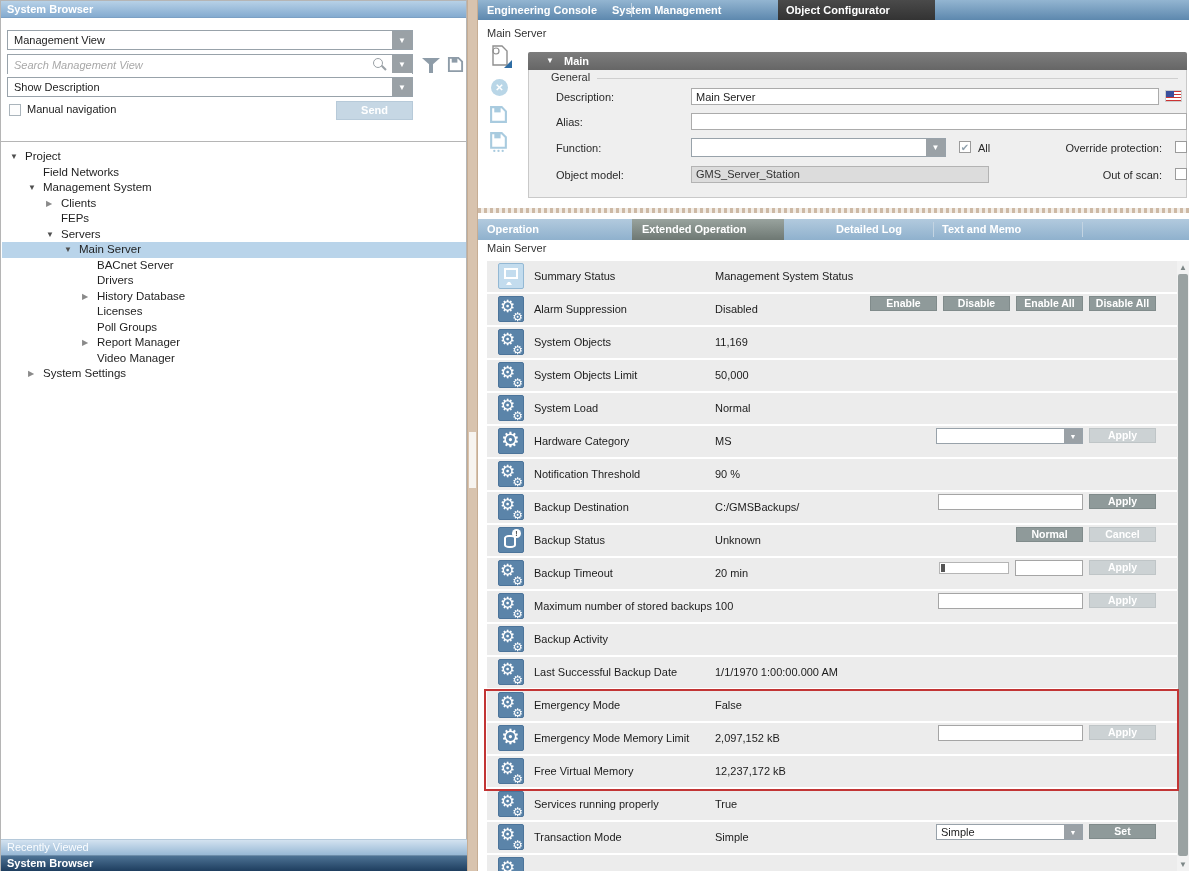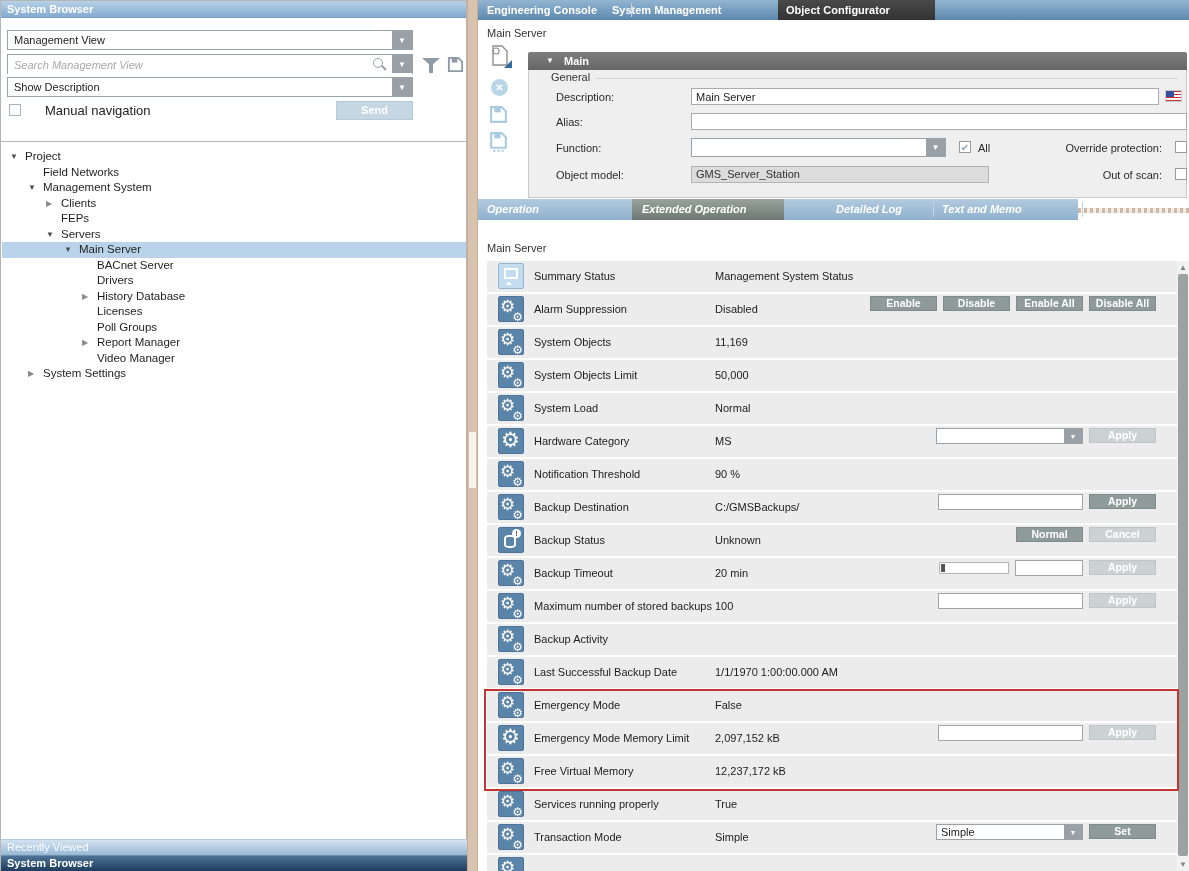--- a/index.html
+++ b/index.html
@@ -19,21 +19,21 @@
 .search-box input { width:100%; height:100%; border:none; outline:none; font-size:11px; font-style:italic; padding:0 46px 0 6px; color:#555; font-family:"Liberation Sans", sans-serif; }
 .search-box input::placeholder { color:#a8a8a8; font-style:italic; }
 .mag-icon { position:absolute; right:26px; top:3px; width:13px; height:13px; }
 .mag-icon::before { content:''; position:absolute; left:0; top:0; width:8px; height:8px; border:1.5px solid #9aa1a6; border-radius:50%; }
 .mag-icon::after { content:''; position:absolute; left:8px; top:9px; width:6px; height:1.6px; background:#9aa1a6; transform:rotate(45deg); }
 .funnel-icon { position:absolute; left:421px; top:40px; width:18px; height:16px; }
 .funnel-icon::before { content:''; position:absolute; left:0; top:0; width:0; height:0; border-left:9px solid transparent; border-right:9px solid transparent; border-top:8px solid #8e9ca8; }
 .funnel-icon::after { content:''; position:absolute; left:7px; top:6px; width:4px; height:9px; background:#8e9ca8; }
 .lp-floppy { position:absolute; left:446px; top:38px; }
 .manual-check { position:absolute; left:8px; top:86px; width:12px; height:12px; border:1px solid #aab4bb; background:#fdfdfd; }
-.manual-label { position:absolute; left:44px; top:85px; font-size:13px; color:#222; }
+.manual-label { position:absolute; left:26px; top:85px; font-size:11px; color:#222; }
 .send-btn { position:absolute; left:335px; top:83px; width:77px; height:19px; background:#c6d7e4; border:1px solid #b7cad9; color:#fff; font-weight:bold; font-size:11px; text-align:center; line-height:17px; }
 .tree { position:absolute; left:1px; top:148px; width:464px; height:684px; overflow:hidden; background:#fff; }
 .tree-row { position:relative; height:15.5px; font-size:11.5px; line-height:15.5px; color:#1e1e1e; white-space:nowrap; }
 .tree-row.sel { background:#b9d4ea; }
 .arrow { display:inline-block; width:15px; font-size:8px; color:#4f4f4f; vertical-align:top; }
 .arrow.closed { color:#8a8a8a; }
 .bar-recent { position:absolute; left:0; bottom:16px; width:467px; height:16px; background:linear-gradient(#d3e2f0,#97b8d5); color:#fbfdff; font-size:11px; line-height:15px; padding-left:6px; border-top:1px solid #b5c9da; }
 .bar-sys { position:absolute; left:0; bottom:0; width:467px; height:16px; background:linear-gradient(#4d7294,#1e3e5f); color:#fff; font-weight:bold; font-size:11px; line-height:15px; padding-left:6px; border-top:1px solid #6d8daa; }
 
 
@@ -66,21 +66,21 @@
 .fn-select { position:absolute; background:#fff; border:1px solid #98a2aa; height:19px; }
 .fn-select .sel-btn2 { position:absolute; right:0; top:0; width:19px; height:100%; background:#9aa1a6; color:#fff; font-size:8px; text-align:center; line-height:18px; }
 .checkbox { position:absolute; width:12px; height:12px; background:#fff; border:1px solid #9b9b9b; font-size:10px; line-height:11px; text-align:center; color:#8fa0ad; }
 .checkbox.checked::after { content:'\2714'; }
 .flag { position:absolute; width:17px; height:12px; border:1px solid #ccc; background:repeating-linear-gradient(180deg,#cc3333 0 1.5px,#fff 1.5px 3px); }
 .flag::after { content:''; position:absolute; left:0; top:0; width:8px; height:6px; background:#3a4f9c; }
 .lbl-right { text-align:right; }
 
 .h-splitter { position:absolute; left:0; top:208px; width:711px; height:5px; background:repeating-linear-gradient(90deg,#cdb9a5 0 3px,#f2ece5 3px 6px); }
 
-.op-tabs { position:absolute; left:0; top:199px; width:600px; height:21px; background:linear-gradient(#b2cade,#8fb1cd);font-style:italic; }
+.op-tabs { position:absolute; left:0; top:219px; width:711px; height:21px; background:linear-gradient(#b2cade,#8fb1cd); }
 .op-tab { position:absolute; top:0; height:21px; color:#fff; font-weight:bold; font-size:11px; line-height:21px; white-space:nowrap; }
 .op-tab.o1 { left:9px; }
 .op-tab.o2 { left:154px; width:152px; background:linear-gradient(#99a39e,#6e7873); padding-left:10px; }
 .op-tab.o3 { left:314px;margin-left:44px; }
 .op-tab.o4 { left:464px; }
 .op-sep { position:absolute; top:3px; width:1px; height:15px; background:#c3d4e2; }
 .sep-b { left:455px; } .sep-c { left:604px; }
 .breadcrumb2 { position:absolute; left:9px; top:242px; font-size:11px; color:#333; }
 
 .op-list { position:absolute; left:9px; top:261px; width:690px; height:610px; overflow:hidden; background:#fff; }

